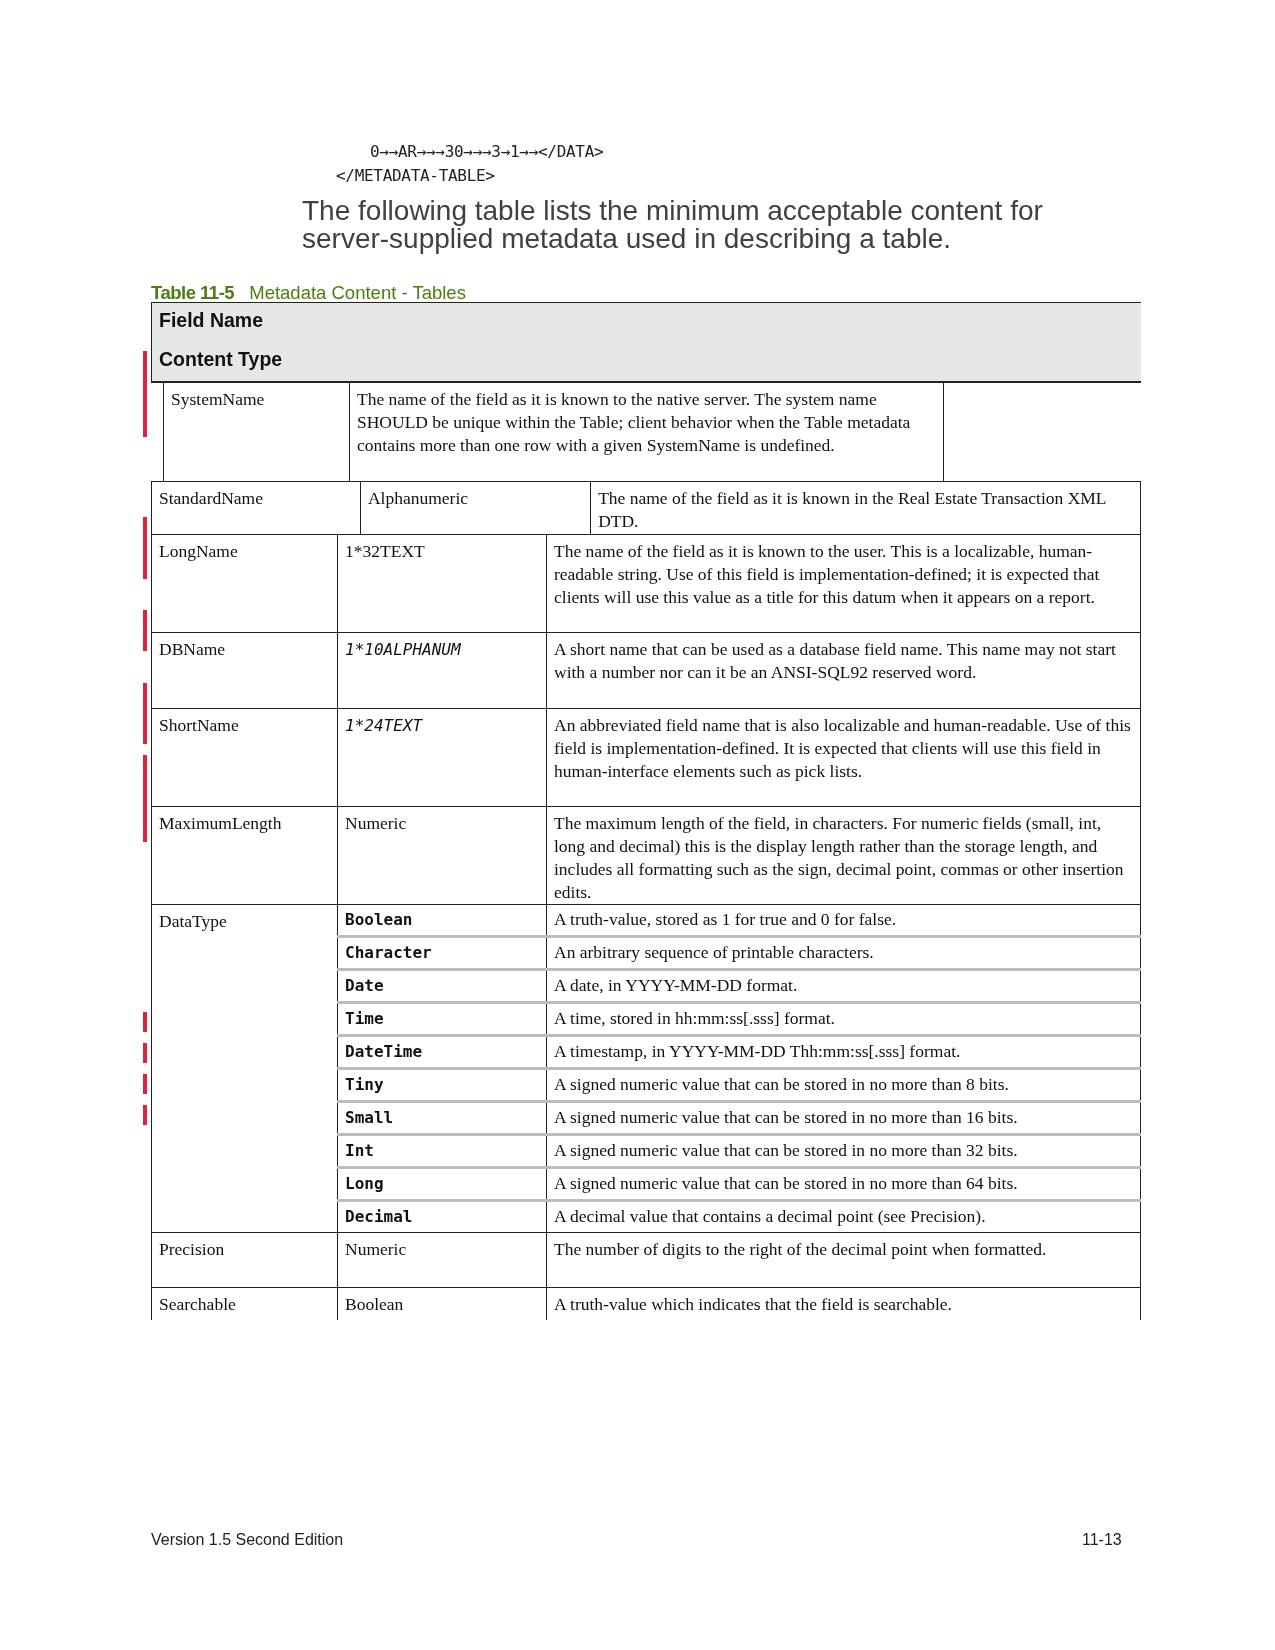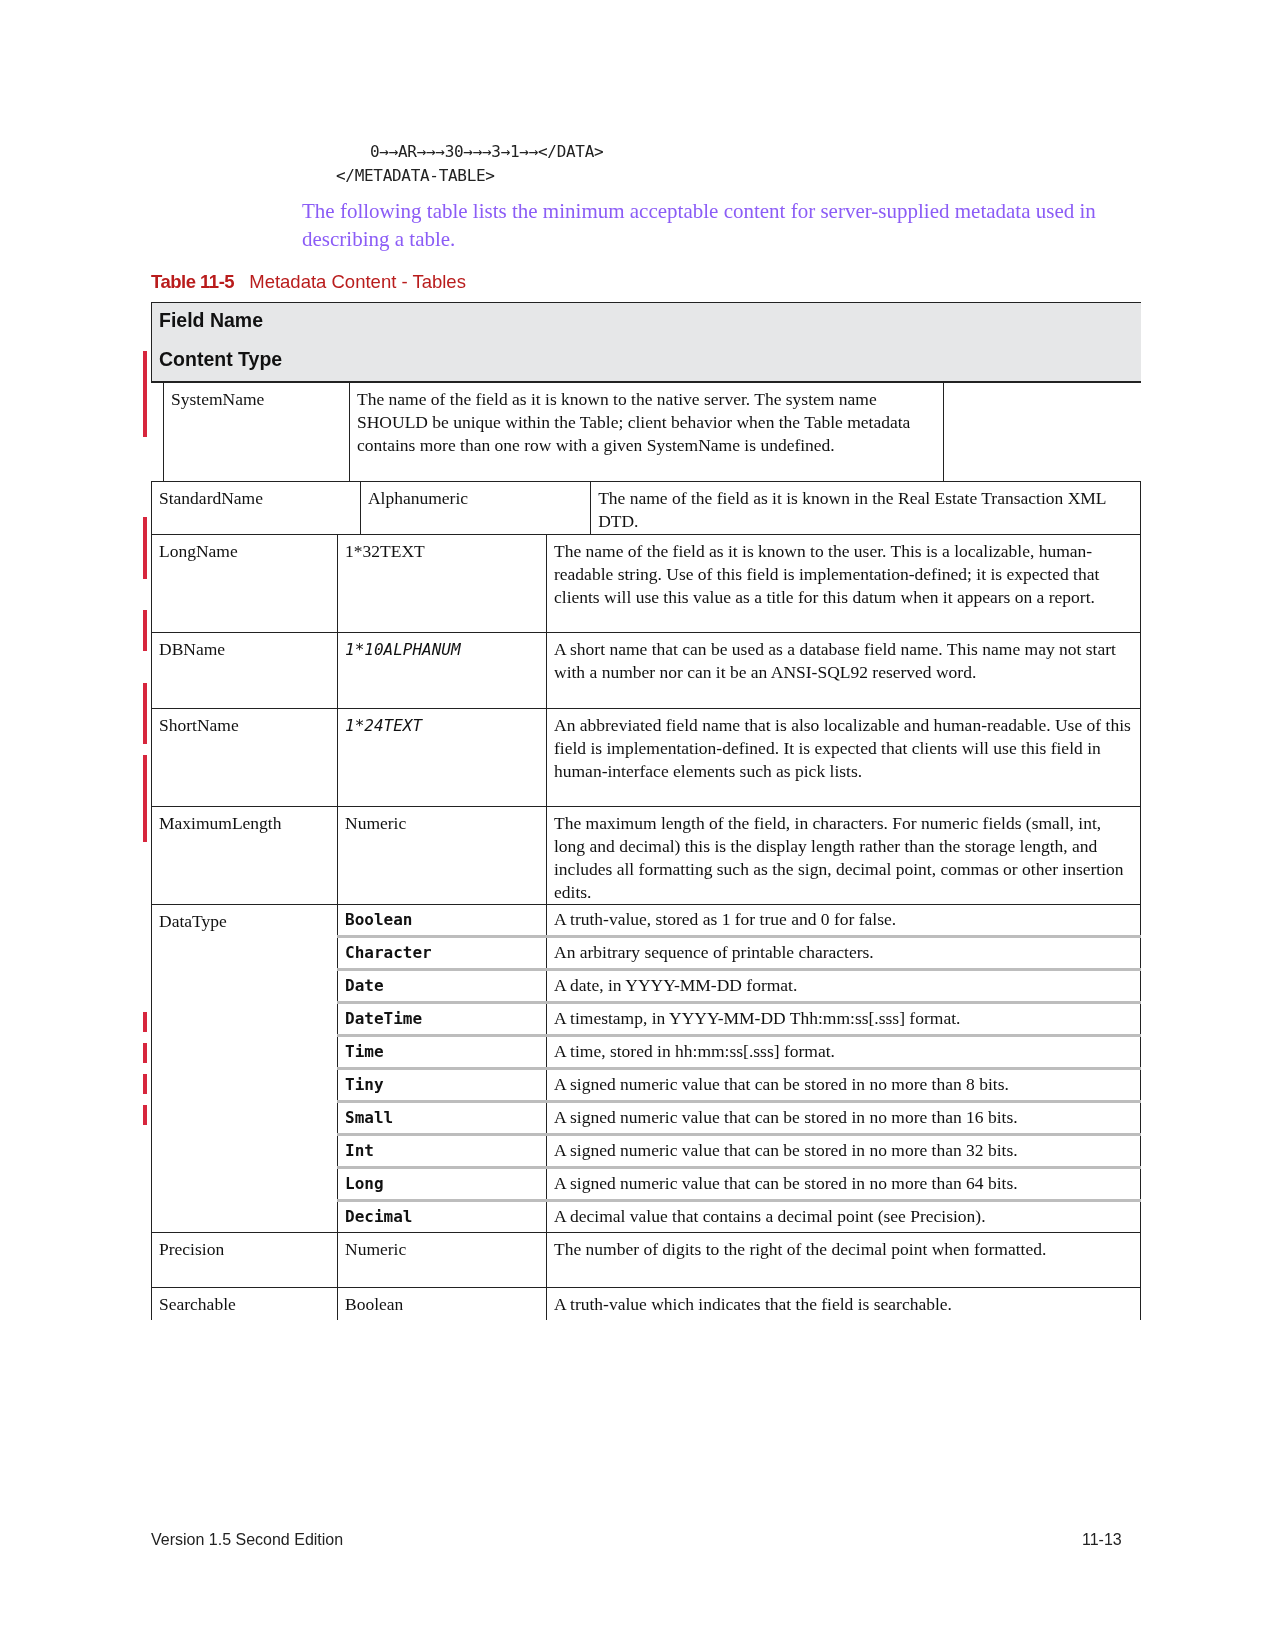--- a/index.html
+++ b/index.html
@@ -1,19 +1,19 @@
 <!DOCTYPE html>
 <html><head>
 <meta charset="utf-8">
 <style>
   html, body { margin: 0; padding: 0; background: #ffffff; }
   body { width: 1275px; height: 1650px; position: relative; overflow: hidden; color: #1a1a1a; }
   .code { position: absolute; font-family: "DejaVu Sans Mono", monospace; font-size: 16px; color: #222; white-space: pre; letter-spacing: -0.3px; }
-  .para { position: absolute; left: 302px; top: 197px; width: 820px; font-family: Liberation Serif, serif; font-size: 21px; line-height: 28px; color: #8b5cf6; }
-  .caption { position: absolute; left: 151px; top: 271px; font-family: "Liberation Sans", sans-serif; font-size: 18.5px; color: #b91c1c; }
+  .para { position: absolute; left: 302px; top: 197px; width: 820px; font-family: Liberation Sans, sans-serif; font-size: 28px; line-height: 28px; color: #404040; }
+  .caption { position: absolute; left: 151px; top: 282px; font-family: "Liberation Sans", sans-serif; font-size: 18.5px; color: #4d7c0f; }
   .caption .num { font-weight: bold; letter-spacing: -0.5px; margin-right: 10px; }
   .tbl { position: absolute; left: 151px; top: 302px; width: 990px; }
   .row { display: flex; border-top: 1.5px solid #222; box-sizing: border-box; }
   .row.header { background: #e6e7e8; border-top: 1.5px solid #222; border-bottom: 2.5px solid #222; flex-direction: column; }
   .row.header + .row { border-top: none; padding-left: 12px; }
   .cell { box-sizing: border-box; padding: 5px 7px 6px 7px; font-family: "Liberation Serif", serif; font-size: 17.5px; line-height: 23px; color: #111; }
   .c1 { width: 186px; border-left: 1.5px solid #222; }
   .c2 { width: 209px; border-left: 1.5px solid #222; }
   .c3 { width: 595px; border-left: 1.5px solid #222; border-right: 1.5px solid #222; }
   .header .cell { font-family: "Liberation Sans", sans-serif; font-weight: bold; font-size: 19.5px; padding: 6px 7px 10px 7px; }
@@ -98,26 +98,26 @@
       </div>
       <div class="dt-row">
         <div class="cell c2 mono-bold">Character</div>
         <div class="cell c3">An arbitrary sequence of printable characters.</div>
       </div>
       <div class="dt-row">
         <div class="cell c2 mono-bold">Date</div>
         <div class="cell c3">A date, in YYYY-MM-DD format.</div>
       </div>
       <div class="dt-row">
+        <div class="cell c2 mono-bold">Time</div>
+        <div class="cell c3">A time, stored in hh:mm:ss[.sss] format.</div>
+      </div>
+      <div class="dt-row">
         <div class="cell c2 mono-bold">DateTime</div>
         <div class="cell c3">A timestamp, in YYYY-MM-DD Thh:mm:ss[.sss] format.</div>
-      </div>
-      <div class="dt-row">
-        <div class="cell c2 mono-bold">Time</div>
-        <div class="cell c3">A time, stored in hh:mm:ss[.sss] format.</div>
       </div>
       <div class="dt-row">
         <div class="cell c2 mono-bold">Tiny</div>
         <div class="cell c3">A signed numeric value that can be stored in no more than 8 bits.</div>
       </div>
       <div class="dt-row">
         <div class="cell c2 mono-bold">Small</div>
         <div class="cell c3">A signed numeric value that can be stored in no more than 16 bits.</div>
       </div>
       <div class="dt-row">

